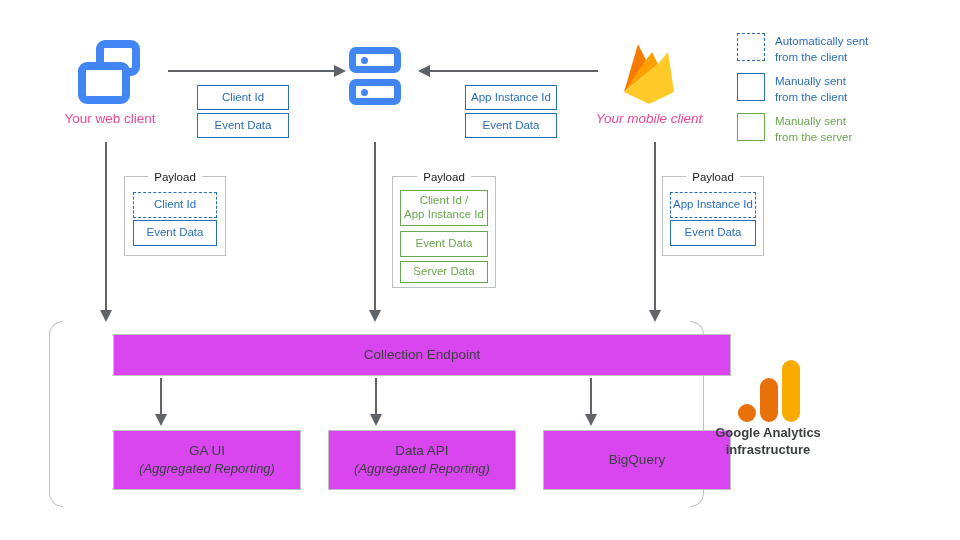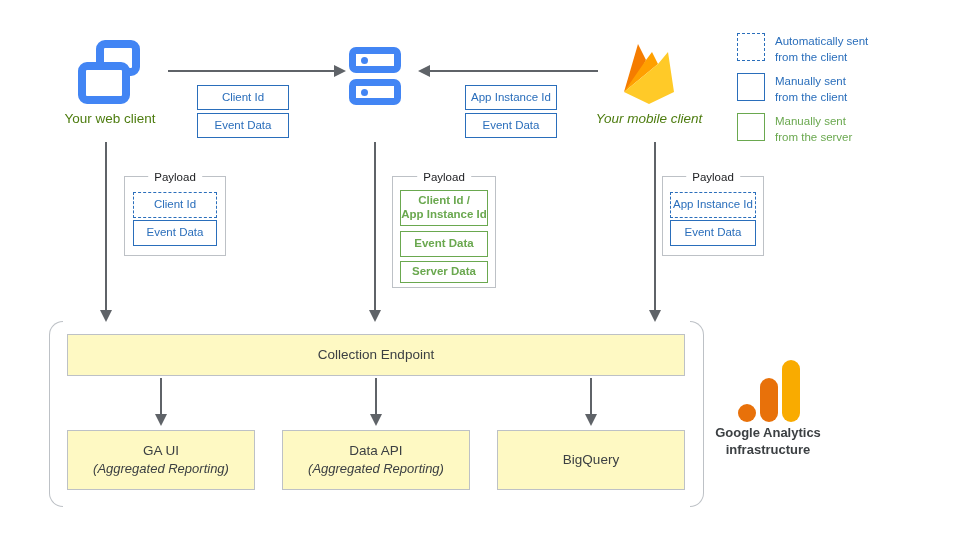--- a/index.html
+++ b/index.html
@@ -19,21 +19,21 @@
     background: #ffffff;
     overflow: hidden;
   }
   .abs { position: absolute; }
 
   
   .node-label {
     position: absolute;
     text-align: center;
     font-size: 13.5px;
-    color: #4d7c0f;
+    color: #ec4899;
     white-space: nowrap;
     line-height: 1.2;
   }
 
   
   .webclient-icon { position: absolute; }
   .wc-rect {
     position: absolute;
     border: 8px solid #4285F4;
     border-radius: 9px;
@@ -98,21 +98,21 @@
     align-items: center;
     justify-content: center;
     text-align: center;
     font-size: 11.5px;
     line-height: 1.18;
     background: #ffffff;
     white-space: pre-line;
   }
   .chip-blue  { border: 1.6px solid #2a6ebb; color: #2a6ebb; }
   .chip-blue-dashed { border: 1.8px dashed #2a6ebb; color: #2a6ebb; }
-  .chip-green { border: 1.6px solid #6aa84f; color: #6aa84f; font-weight: bold; }
+  .chip-green { border: 1.6px solid #6aa84f; color: #6aa84f; }
 
   
   .payload-box {
     position: absolute;
     box-sizing: border-box;
     border: 1.2px solid #bdc1c6;
     background: #ffffff;
   }
   .payload-legend {
     position: absolute;
@@ -140,26 +140,27 @@
     border-left: none;
     border-top-right-radius: 16px;
     border-bottom-right-radius: 16px;
   }
 
   
   .plain-box {
     position: absolute;
     box-sizing: border-box;
     border: 1.2px solid #bdc1c6;
-    background: #fef9c3;
+    background: #d946ef;
     display: flex;
     align-items: center;
     justify-content: center;
     text-align: center;
     color: #3c4043;
+    margin-left: 46px;
   }
   .plain-box .bx-main {
     font-size: 13.5px;
     line-height: 1.35;
   }
   .plain-box .bx-sub {
     font-size: 13px;
     font-style: italic;
     line-height: 1.35;
     white-space: pre-line;

